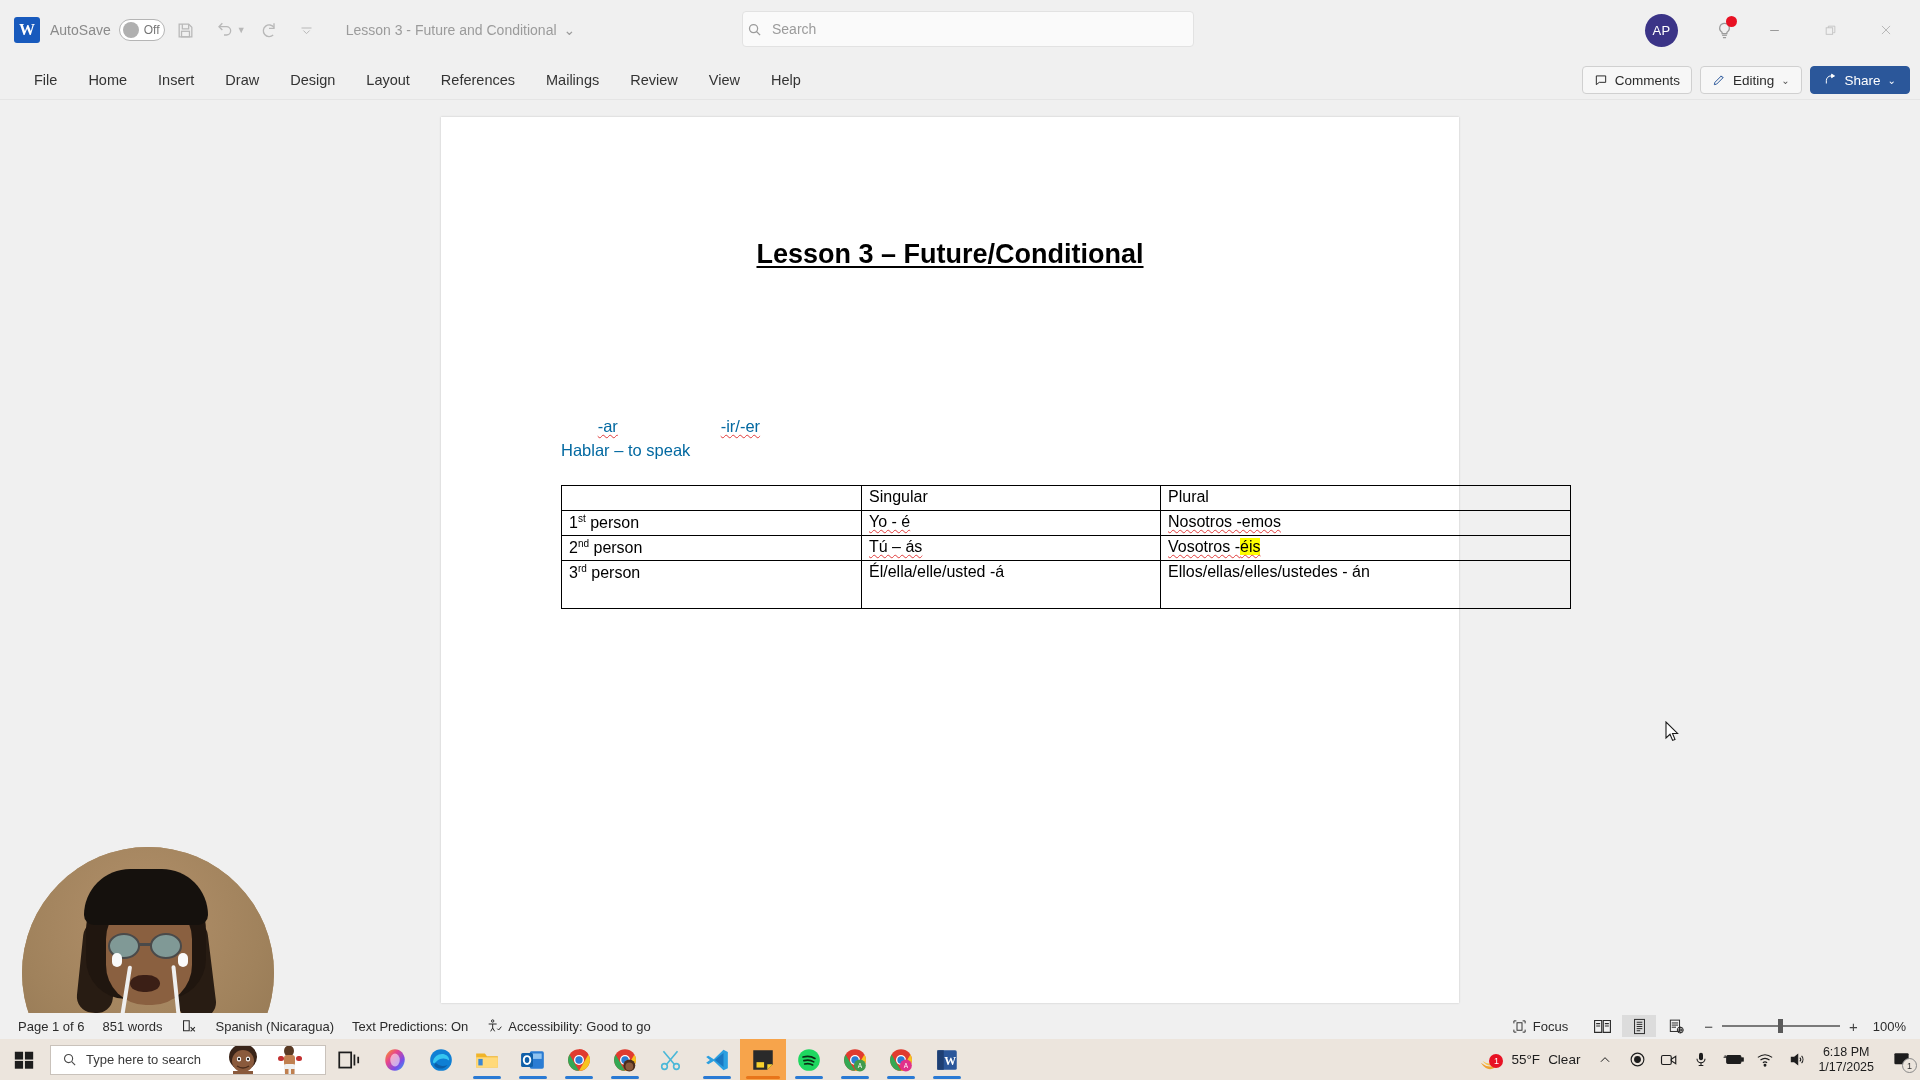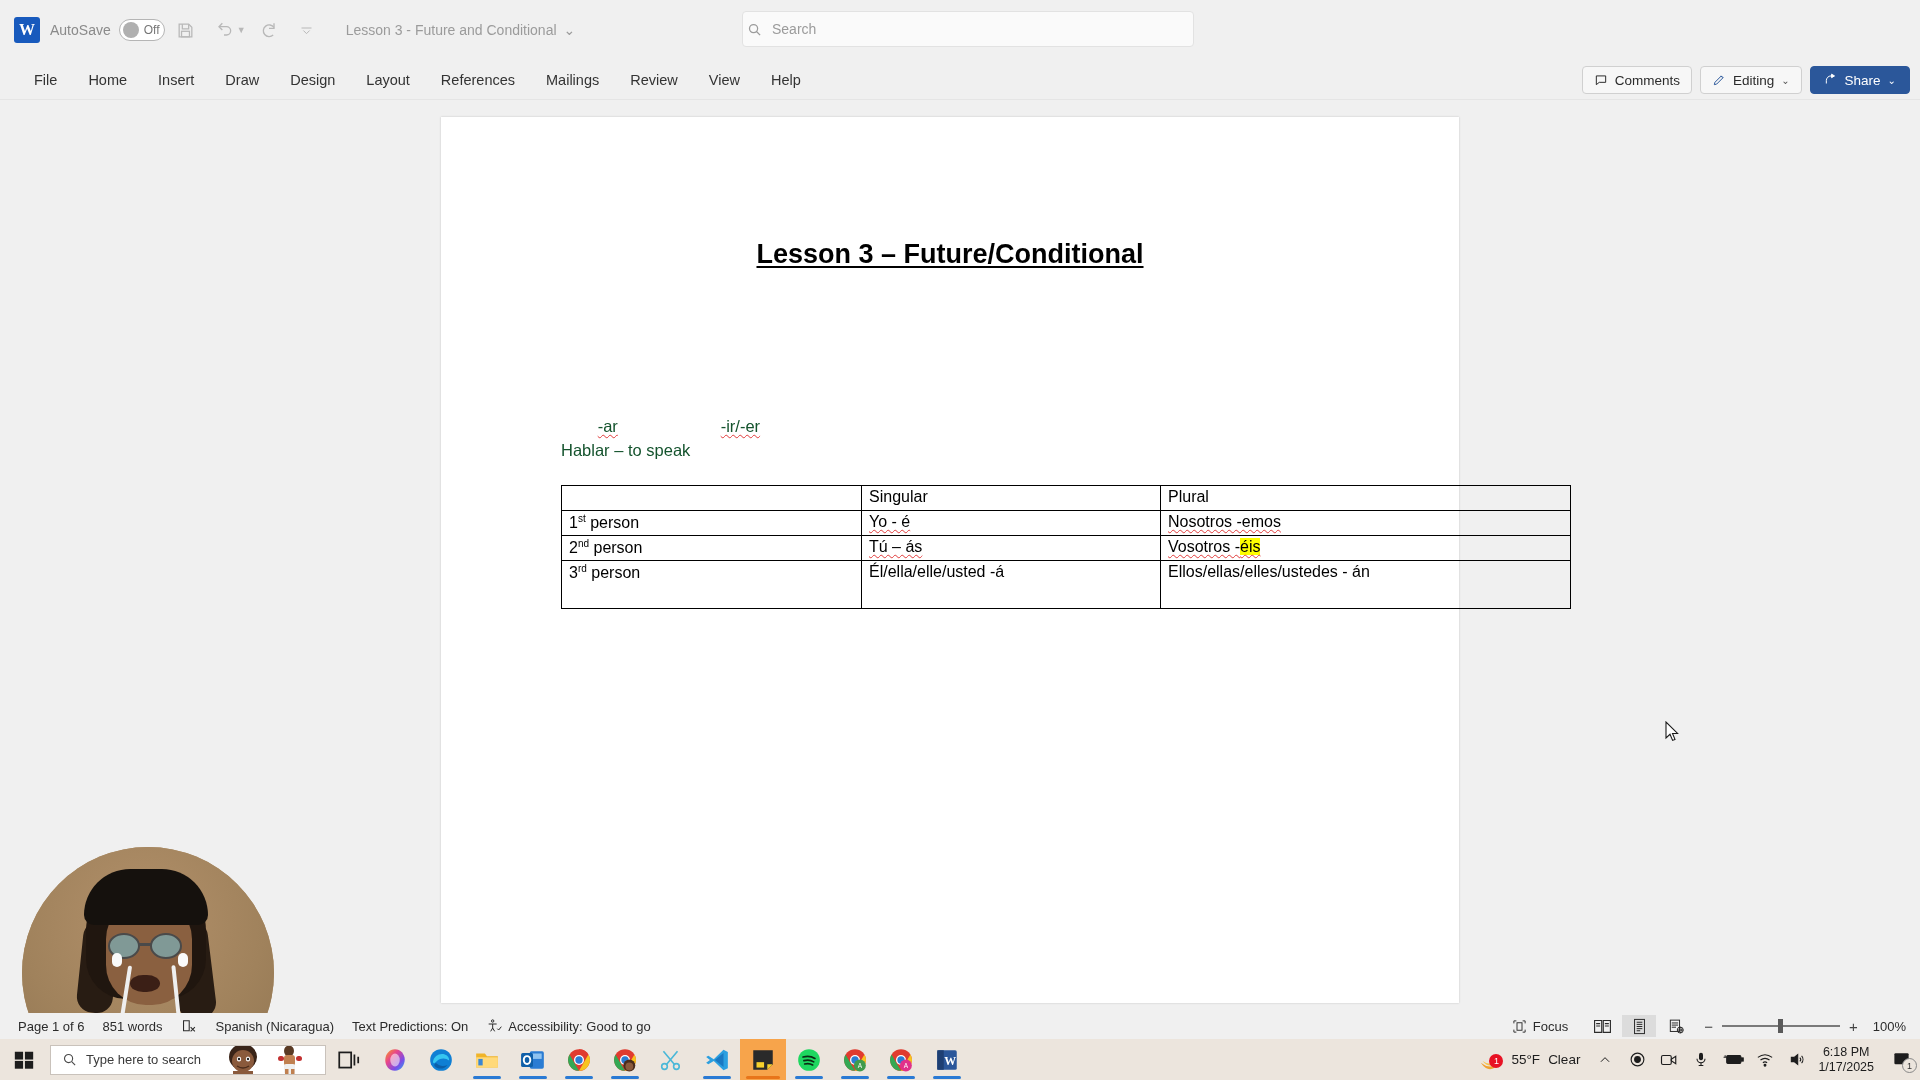--- a/index.html
+++ b/index.html
@@ -102,21 +102,21 @@
     position: absolute; left: 441px; top: 16px; width: 1018px; height: 886px;
     background: #ffffff; box-shadow: 0 0 2px rgba(0,0,0,.18);
   }
   .doc-heading {
     position: absolute; top: 122px; left: 0; width: 100%;
     text-align: center; font-size: 27px; font-weight: bold;
     font-family: "Liberation Sans", sans-serif;
     text-decoration: underline; text-underline-offset: 3px; color: #000;
   }
   .para {
-    position: absolute; font-size: 16.5px; color: #14532d;
+    position: absolute; font-size: 16.5px; color: #0369a1;
     font-family: "Liberation Sans", sans-serif; white-space: pre;
   }
   .sq { text-decoration: underline; text-decoration-style: wavy;
         text-decoration-color: #e03a3a; text-underline-offset: 2px;
         text-decoration-thickness: 1px; }
   .hl { background: #ffff00; }
 
   table.conj {
     position: absolute; left: 120px; top: 368px; width: 1010px;
     border-collapse: collapse; table-layout: fixed;
@@ -262,20 +262,47 @@
     </div>
 
     <div class="search-wrap">
       <svg width="15" height="15" viewBox="0 0 24 24" fill="none" stroke="#9b9b9b" stroke-width="2">
         <circle cx="10.5" cy="10.5" r="6.5"></circle>
           <path d="M15.5 15.5L21 21"></path>
       </svg>
       <span class="search-ph">Search</span>
     </div>
 
+    <div class="tb-right">
+      <div class="avatar">AP</div>
+      <div class="bulb-wrap">
+        <svg width="19" height="19" viewBox="0 0 24 24" fill="none" stroke="#9b9b9b" stroke-width="1.6">
+          <path d="M9 18h6"></path>
+            <path d="M10 21h4"></path>
+          <path d="M12 3a6 6 0 0 0-3.5 10.9c.4.3.5.8.5 1.1v1h6v-1c0-.3.1-.8.5-1.1A6 6 0 0 0 12 3z"></path>
+        </svg>
+        <div class="bulb-dot"></div>
+      </div>
+      <div class="wbtn">
+        <svg width="13" height="13" viewBox="0 0 24 24" stroke="#8c8c8c" stroke-width="1.6">
+            <path d="M4 12h16"></path>
+          </svg>
+      </div>
+      <div class="wbtn">
+        <svg width="13" height="13" viewBox="0 0 24 24" fill="none" stroke="#c0c0c0" stroke-width="1.6">
+          <rect x="4" y="7" width="12" height="12"></rect>
+            <path d="M8 7V4h12v12h-3"></path>
+        </svg>
+      </div>
+      <div class="wbtn close">
+        <svg width="14" height="14" viewBox="0 0 24 24" stroke="#b0b0b0" stroke-width="1.5">
+            <path d="M5 5l14 14M19 5L5 19"></path>
+          </svg>
+      </div>
+    </div>
   </div>
 
   <div class="ribbon">
     <div class="rtab">File</div>
     <div class="rtab">Home</div>
     <div class="rtab">Insert</div>
     <div class="rtab">Draw</div>
     <div class="rtab">Design</div>
     <div class="rtab">Layout</div>
     <div class="rtab">References</div>

